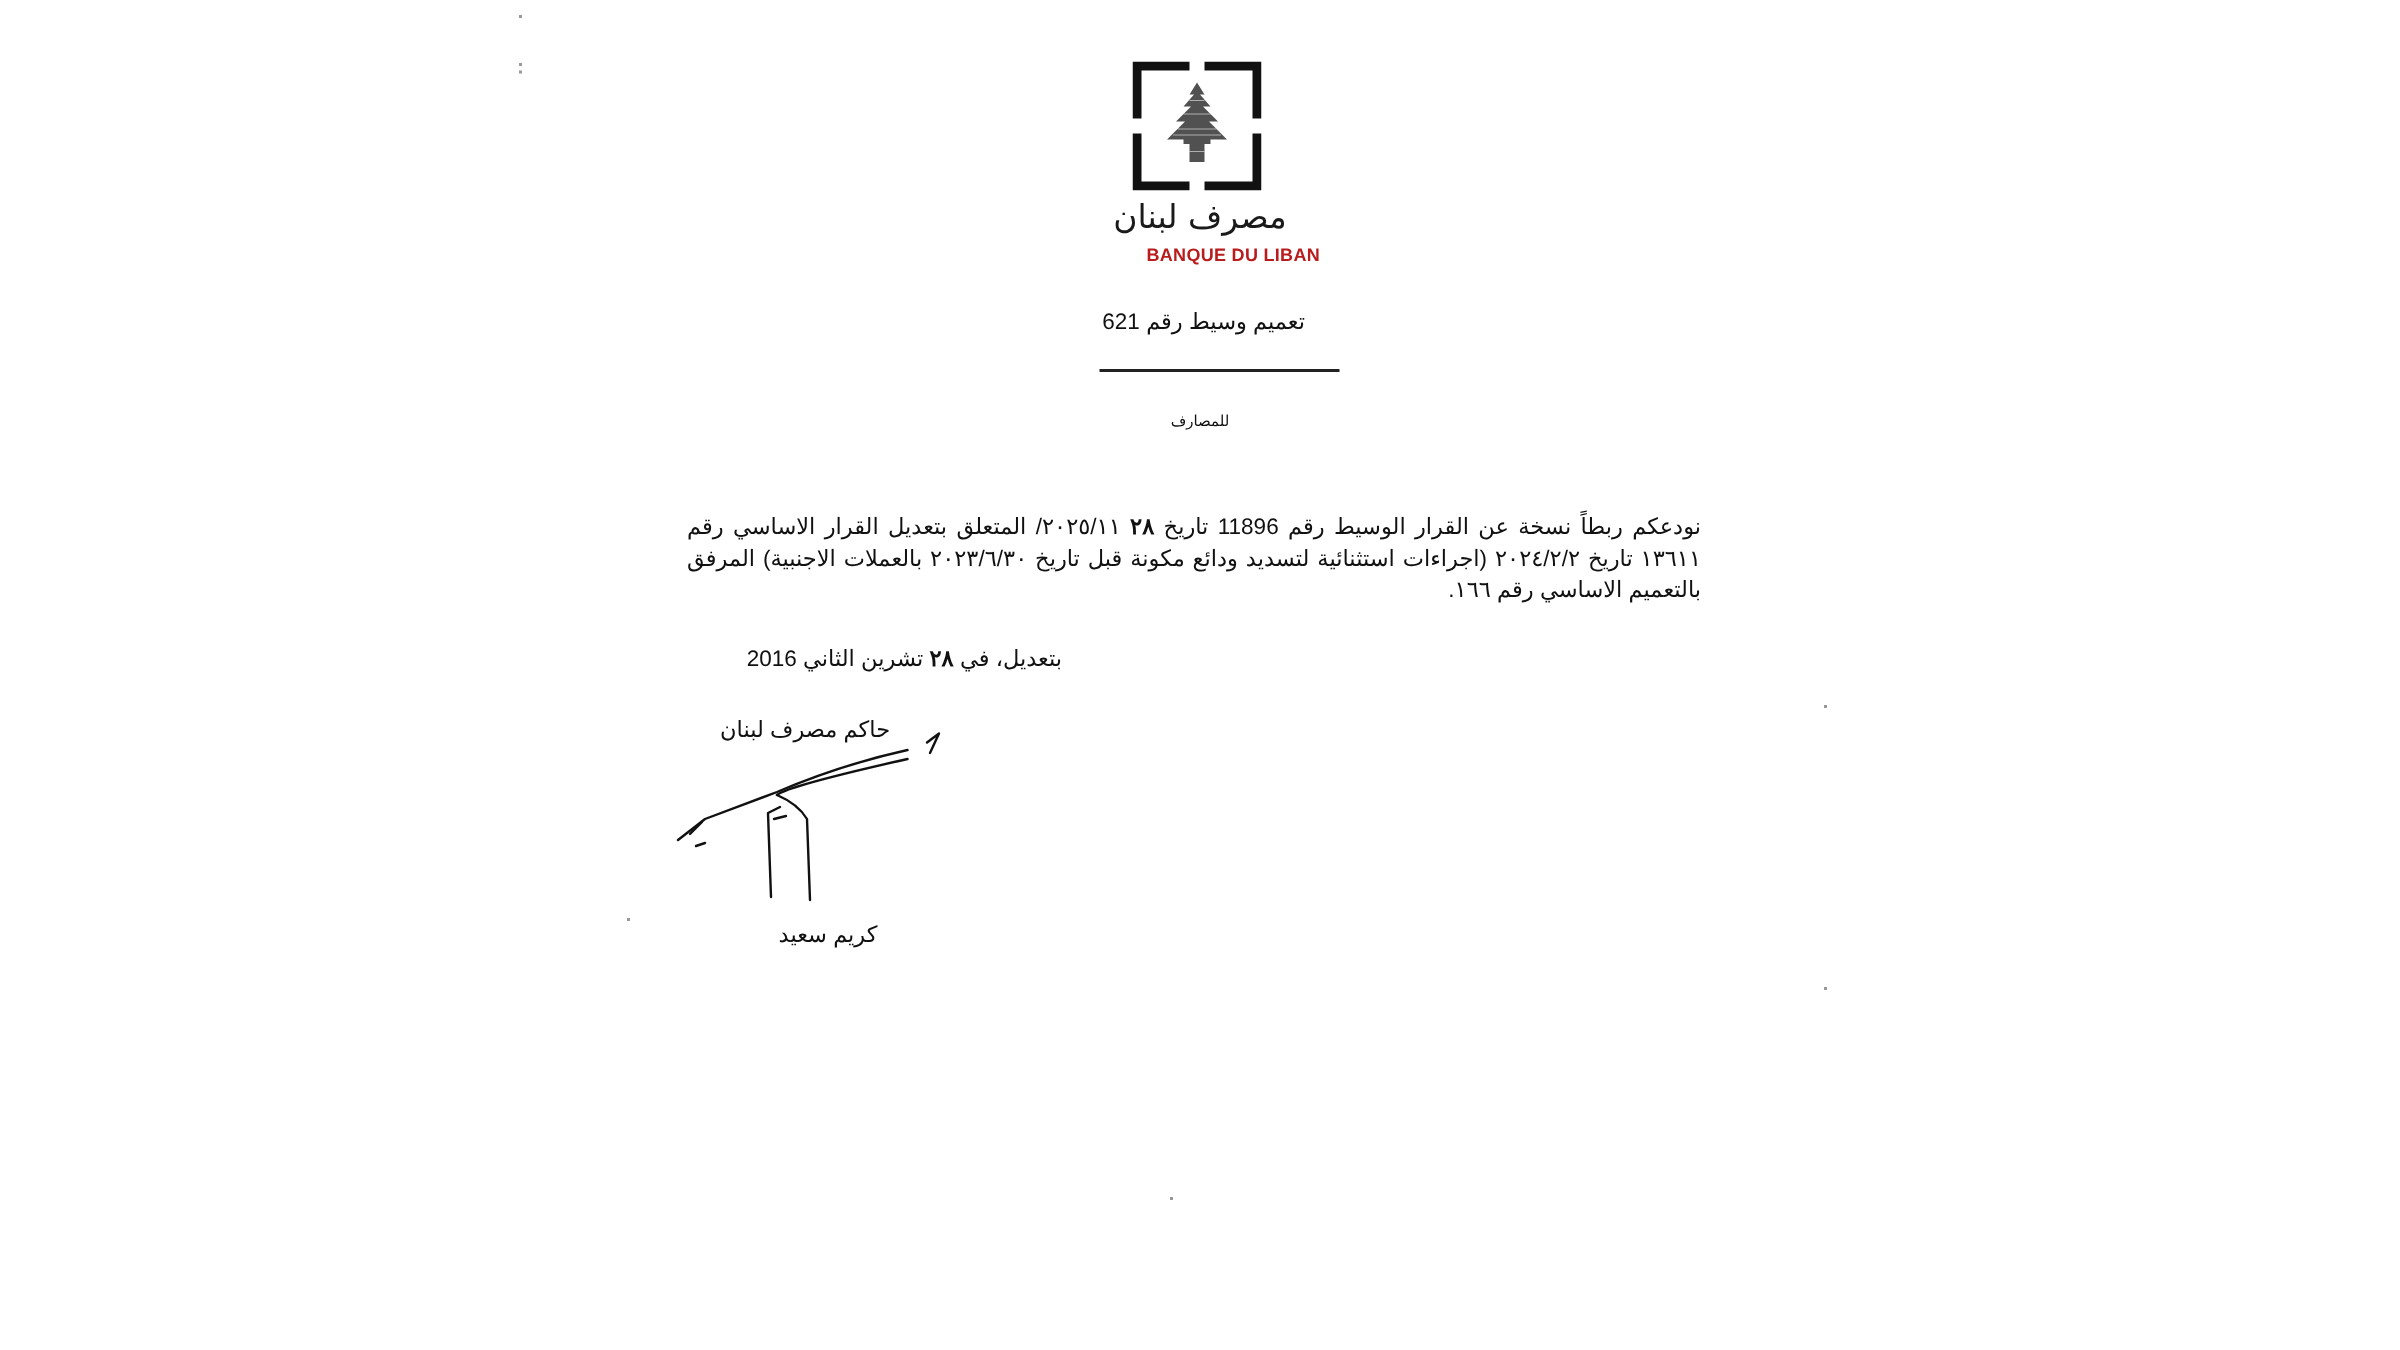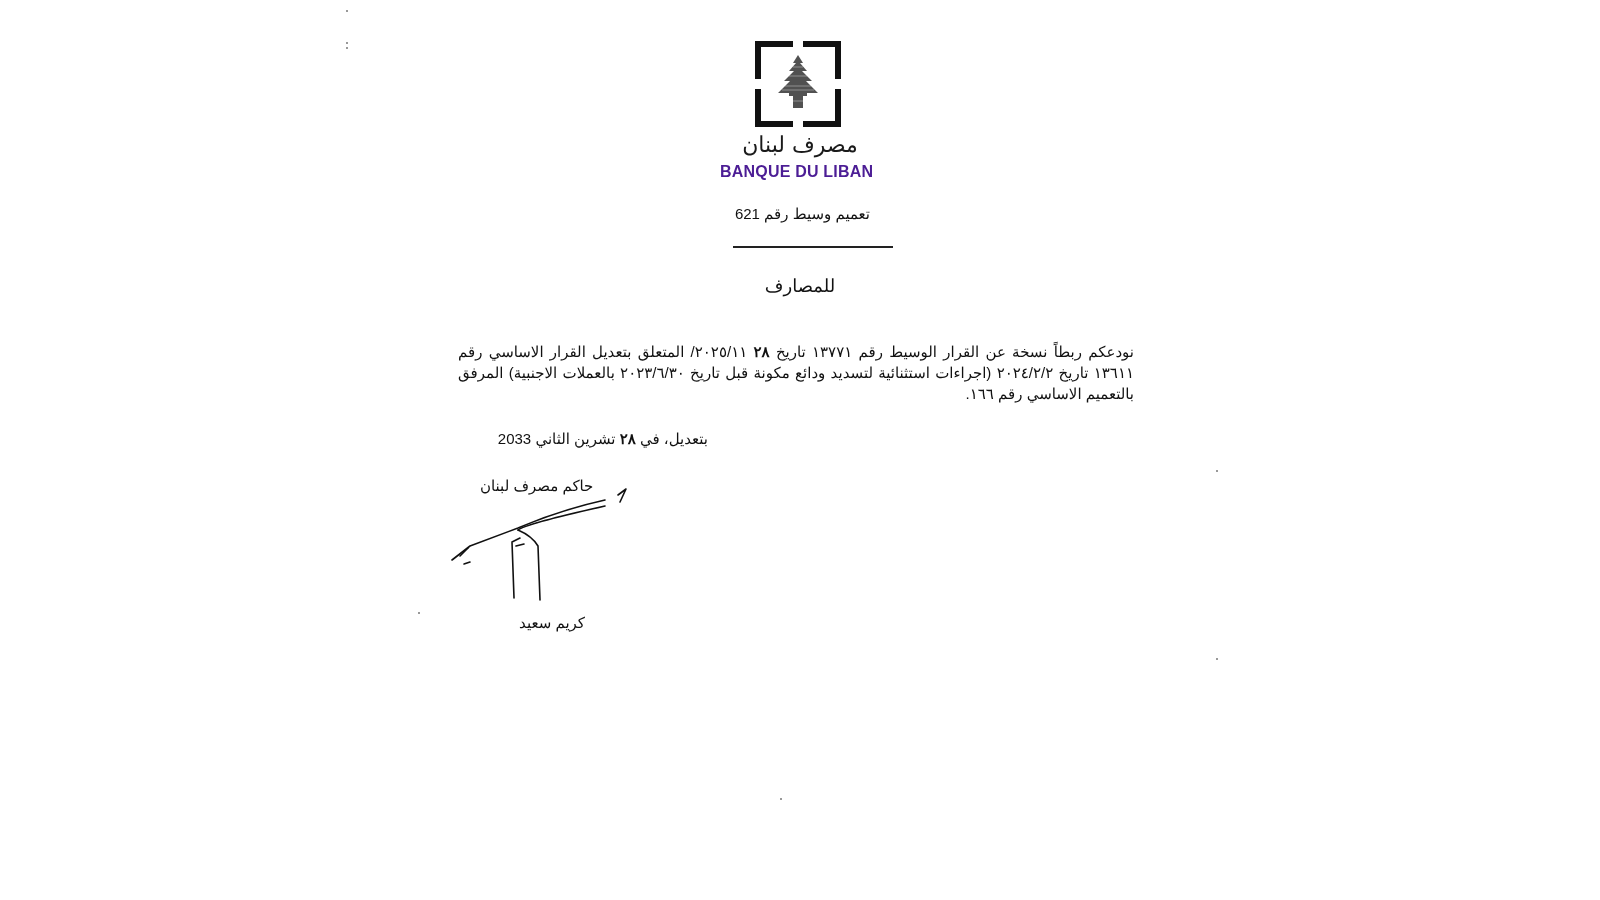--- a/index.html
+++ b/index.html
@@ -34,26 +34,26 @@
       font-family: "DejaVu Serif", serif;
       font-size: 22px;
       direction: rtl;
       color: #1a1a1a;
     }
     .logo-en {
       position: absolute;
       left: 720px;
       top: 163px;
       width: 160px;
-      text-align: left;
+      text-align: right;
       font-family: "Liberation Sans", sans-serif;
       font-weight: bold;
-      font-size: 16px;
+      font-size: 12px;
       letter-spacing: 0.2px;
-      color: #4c1d95;
+      color: #b91c1c;
     }
     .circular-title {
       position: absolute;
       left: 700px;
       top: 205px;
       width: 170px;
       text-align: right;
       direction: rtl;
       font-family: "Liberation Sans", sans-serif;
       font-size: 15px;
@@ -67,21 +67,21 @@
       background: #222;
     }
     .addressee {
       position: absolute;
       left: 740px;
       top: 275px;
       width: 120px;
       text-align: center;
       direction: rtl;
       font-family: "Liberation Sans", sans-serif;
-      font-size: 18px;
+      font-size: 10px;
     }
     .body-text {
       position: absolute;
       left: 458px;
       top: 341px;
       width: 676px;
       direction: rtl;
       text-align: justify;
       text-align-last: right;
       font-family: "Liberation Sans", sans-serif;
@@ -161,23 +161,23 @@
   </svg>
 
   <div class="logo-ar">مصرف لبنان</div>
   <div class="logo-en">BANQUE DU LIBAN</div>
 
   <div class="circular-title">تعميم وسيط رقم 621</div>
   <div class="title-rule"></div>
 
   <div class="addressee">للمصارف</div>
 
-  <div class="body-text"><span>نودعكم ربطاً نسخة عن القرار الوسيط رقم ١٣٧٧١ تاريخ </span><b>٢٨</b><span> ٢٠٢٥/١١/ المتعلق بتعديل القرار الاساسي رقم ١٣٦١١ تاريخ ٢٠٢٤/٢/٢ (اجراءات استثنائية لتسديد ودائع مكونة قبل تاريخ ٢٠٢٣/٦/٣٠ بالعملات الاجنبية) المرفق بالتعميم الاساسي رقم ١٦٦.</span></div>
-
-  <div class="date-line"><span>بتعديل، في </span><b>٢٨</b><span> تشرين الثاني 2033</span></div>
+  <div class="body-text"><span>نودعكم ربطاً نسخة عن القرار الوسيط رقم 11896 تاريخ </span><b>٢٨</b><span> ٢٠٢٥/١١/ المتعلق بتعديل القرار الاساسي رقم ١٣٦١١ تاريخ ٢٠٢٤/٢/٢ (اجراءات استثنائية لتسديد ودائع مكونة قبل تاريخ ٢٠٢٣/٦/٣٠ بالعملات الاجنبية) المرفق بالتعميم الاساسي رقم ١٦٦.</span></div>
+
+  <div class="date-line"><span>بتعديل، في </span><b>٢٨</b><span> تشرين الثاني 2016</span></div>
 
   <div class="signatory-title">حاكم مصرف لبنان</div>
 
   <svg class="signature" viewBox="0 0 200 130">
     <g fill="none" stroke="#111" stroke-width="1.6" stroke-linecap="round" stroke-linejoin="round">
       <path d="M12 80 L30 66 L78 48 Q120 30 165 20"></path>
       <path d="M178 15 L186 9 L180 22"></path>
       <path d="M78 50 Q85 44 165 26"></path>
       <path d="M28 68 L20 76"></path>
       <path d="M78 50 Q92 56 98 66 L100 120"></path>

